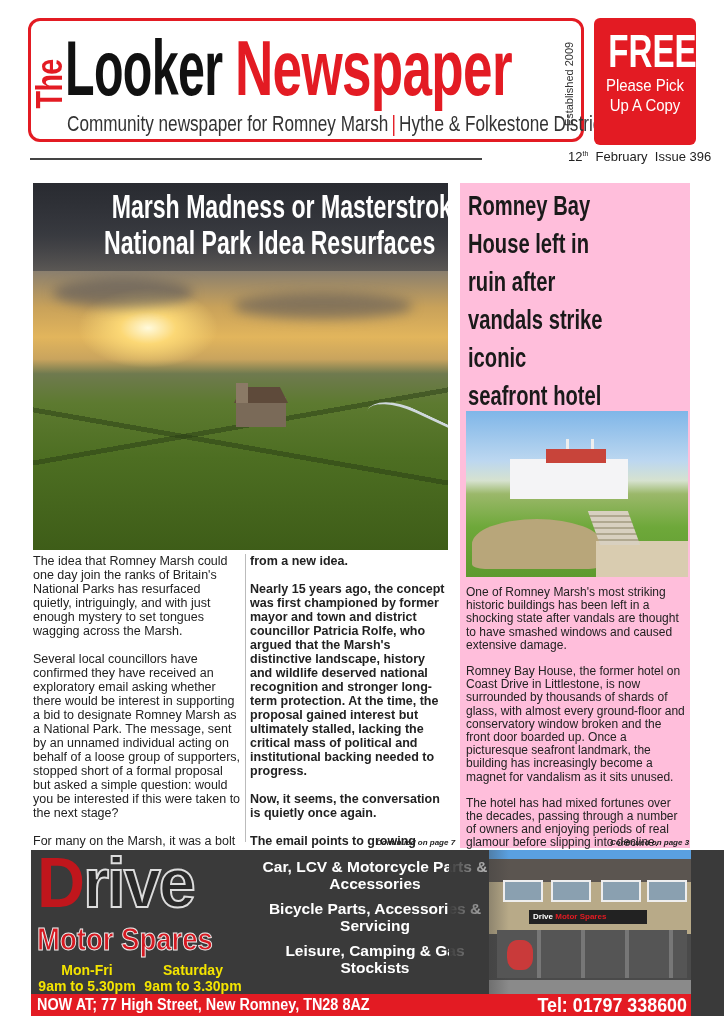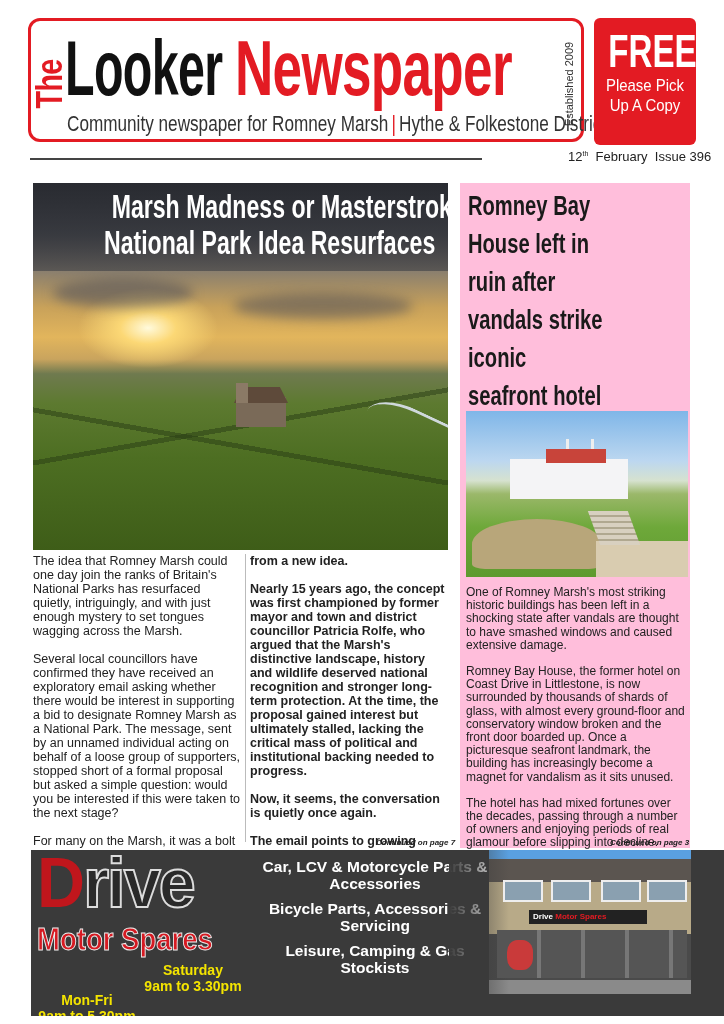--- a/index.html
+++ b/index.html
@@ -65,21 +65,21 @@
   .side-text p { margin: 0 0 13px 0; }
   .cont2 { left: 610px; top: 838px; text-align: right; }
 
   
   .ad { position: absolute; left: 31px; top: 850px; width: 660px; height: 166px; background: #3a3a3a; overflow: hidden; padding-left: 40px; }
   .ad-logo { position: absolute; left: 6px; top: 4px; width: 210px; height: 110px; }
   .ad-drive { position: absolute; left: 0; top: -6px; font-weight: bold; font-size: 70px; color: #c0161c; line-height: 70px; transform: scaleX(0.95); transform-origin: left top; letter-spacing: -2px; }
   .ad-drive .rest { color: #2a2a2a; -webkit-text-stroke: 2px #ddd; }
   .ad-motor { position: absolute; left: 0; top: 68px; font-weight: bold; font-size: 32px; color: #d61a22; line-height: 34px; -webkit-text-stroke: 1px #eee; white-space: nowrap; transform: scaleX(0.86); transform-origin: left top; }
   .ad-hours { position: absolute; top: 112px; color: #f4e400; font-weight: bold; font-size: 14px; line-height: 16px; text-align: center; white-space: nowrap; }
-  .ad-hours.h1 { left: 6px; width: 100px; margin-top: 30px; }
+  .ad-hours.h1 { left: 6px; width: 100px; }
   .ad-hours.h2 { left: 112px; width: 100px; }
   .ad-services { position: absolute; left: 220px; top: 8px; width: 248px; text-align: center; color: #fff; font-weight: bold; font-size: 15.5px; line-height: 17px; }
   .ad-services p { margin: 0 0 8px 0; }
   .ad-shop { position: absolute; left: 458px; top: 0; width: 202px; height: 144px; background: linear-gradient(180deg, #5aa0e0 0 6%, #5b5550 6% 22%, #b8aa88 22% 58%, #4a4a4a 58% 90%, #8a8a8a 90% 100%); }
   .ad-shop::before { content: ""; position: absolute; left: -40px; top: 0; width: 60px; height: 100%; background: linear-gradient(90deg, #3a3a3a, rgba(58,58,58,0)); }
   .ad-shop .win { position: absolute; top: 30px; width: 36px; height: 18px; background: #8aa0b0; border: 2px solid #eee; }
   .ad-shop .sign { position: absolute; left: 40px; top: 60px; width: 118px; height: 14px; background: #222; color: #e31b23; font-size: 8px; font-weight: bold; line-height: 14px; padding-left: 4px; box-sizing: border-box; white-space: nowrap; }
   .ad-shop .sign span { color: #fff; }
   .ad-shop .front { position: absolute; left: 8px; top: 80px; width: 190px; height: 48px; background: repeating-linear-gradient(90deg, #555 0 40px, #777 40px 44px); }
   .ad-shop .front::after { content: ""; position: absolute; left: 10px; top: 10px; width: 26px; height: 30px; background: #c93a3a; border-radius: 40%; }
@@ -193,13 +193,17 @@
     <p>Leisure, Camping &amp; Gas Stockists</p>
   </div>
   <div class="ad-shop">
     <div class="win" style="left:14px;"></div>
     <div class="win" style="left:62px;"></div>
     <div class="win" style="left:112px;"></div>
     <div class="win" style="left:158px;"></div>
     <div class="sign"><span>Drive</span> <b>Motor Spares</b></div>
     <div class="front"></div>
   </div>
+  <div class="ad-bar">
+    <div class="ad-address">NOW AT; 77 High Street, New Romney, TN28 8AZ</div>
+    <div class="ad-tel">Tel: 01797 338600</div>
+  </div>
 </div>
 
 </body></html>

